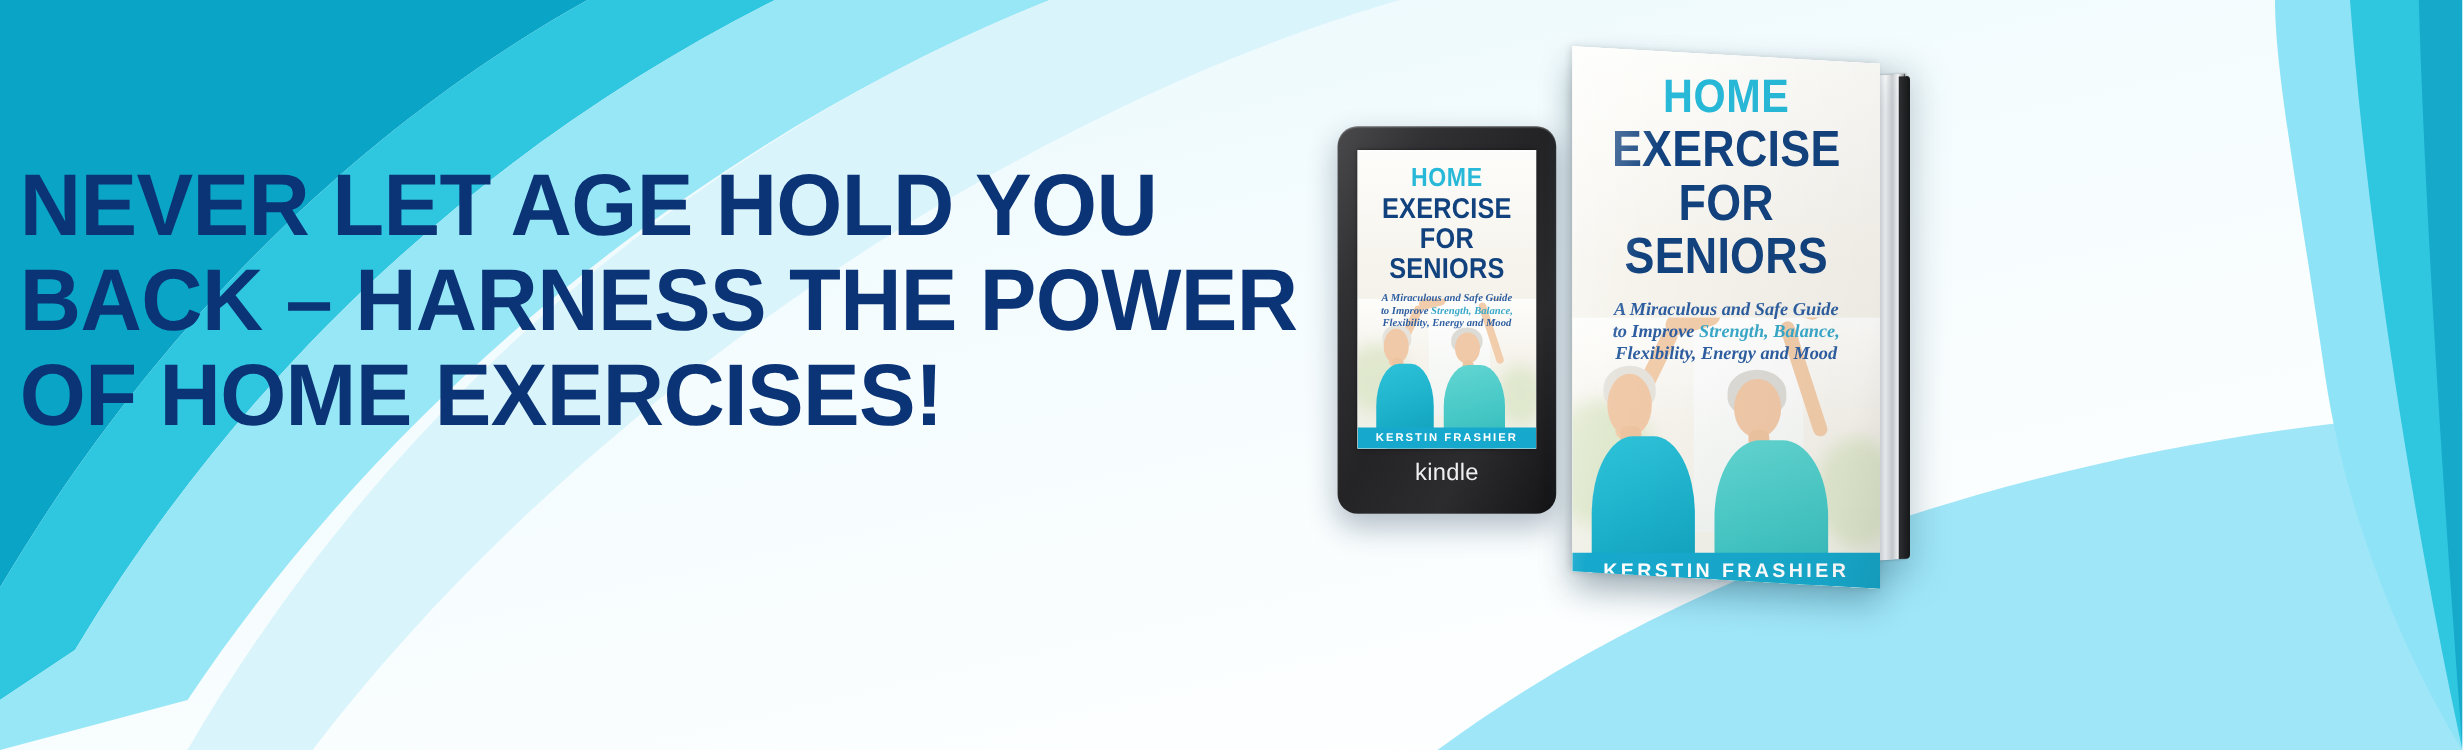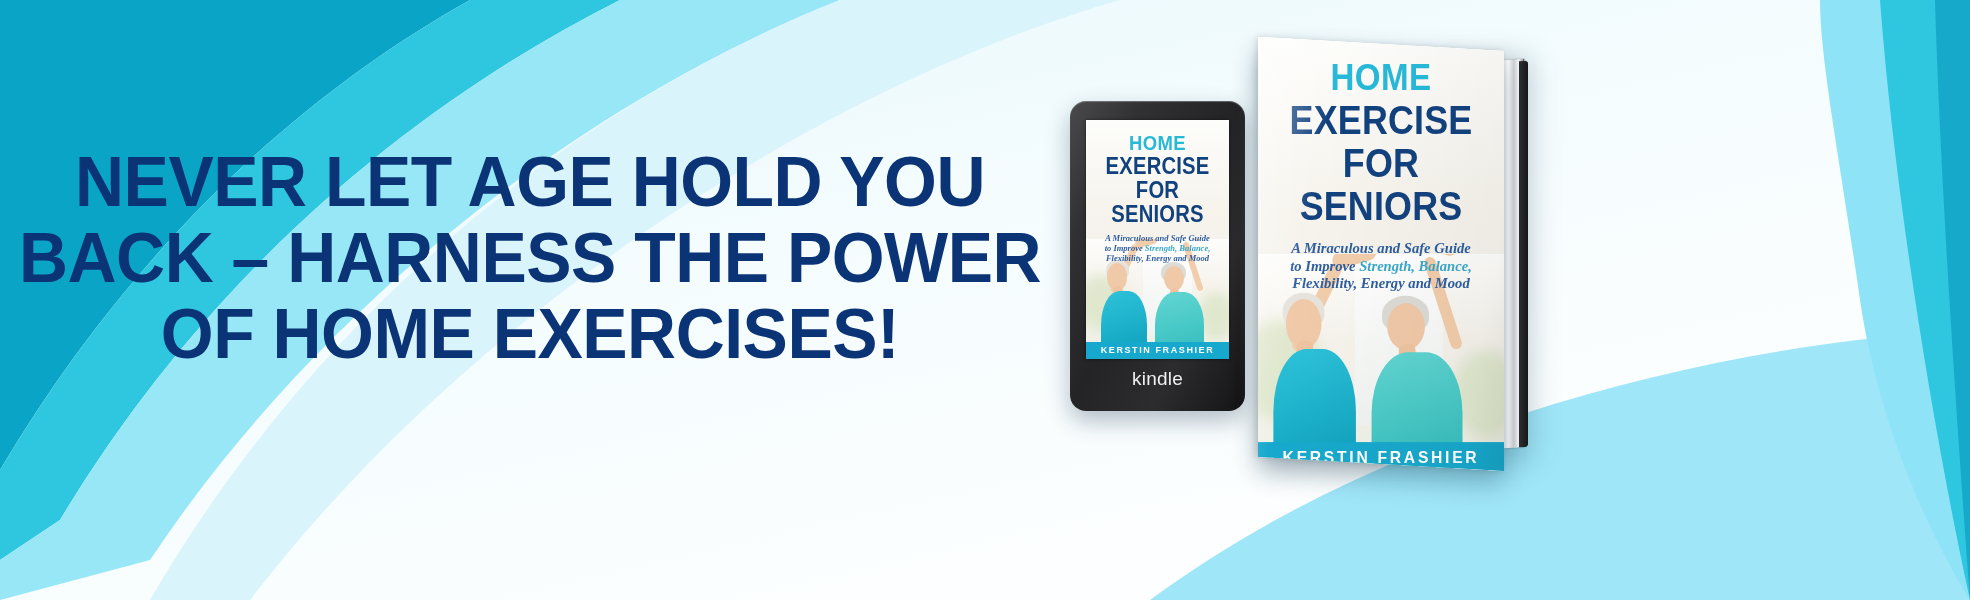--- a/index.html
+++ b/index.html
@@ -11,22 +11,21 @@
   .banner{
     position:relative;width:1970px;height:600px;overflow:hidden;
     background:linear-gradient(150deg,#e8f7fc 0%,#f2fbfd 35%,#fbfdfe 70%,#ffffff 100%);
   }
   
   .bg-layer{position:absolute;inset:0;overflow:hidden;pointer-events:none;}
   .bg-layer svg{position:absolute;top:0;left:0;width:1970px;height:600px;display:block;}
 
   
   .headline{
-    position:absolute;left:0px;top:144px;width:1060px;
-    text-align:center;
+    position:absolute;left:0px;top:126px;width:1060px;
     z-index:5;
   }
   .headline .ln{
     display:block;
     font-family:"Liberation Sans", sans-serif;
     font-weight:bold;
     font-size:70px;
     line-height:76px;
     letter-spacing:-0.5px;
     color:#0b3476;

